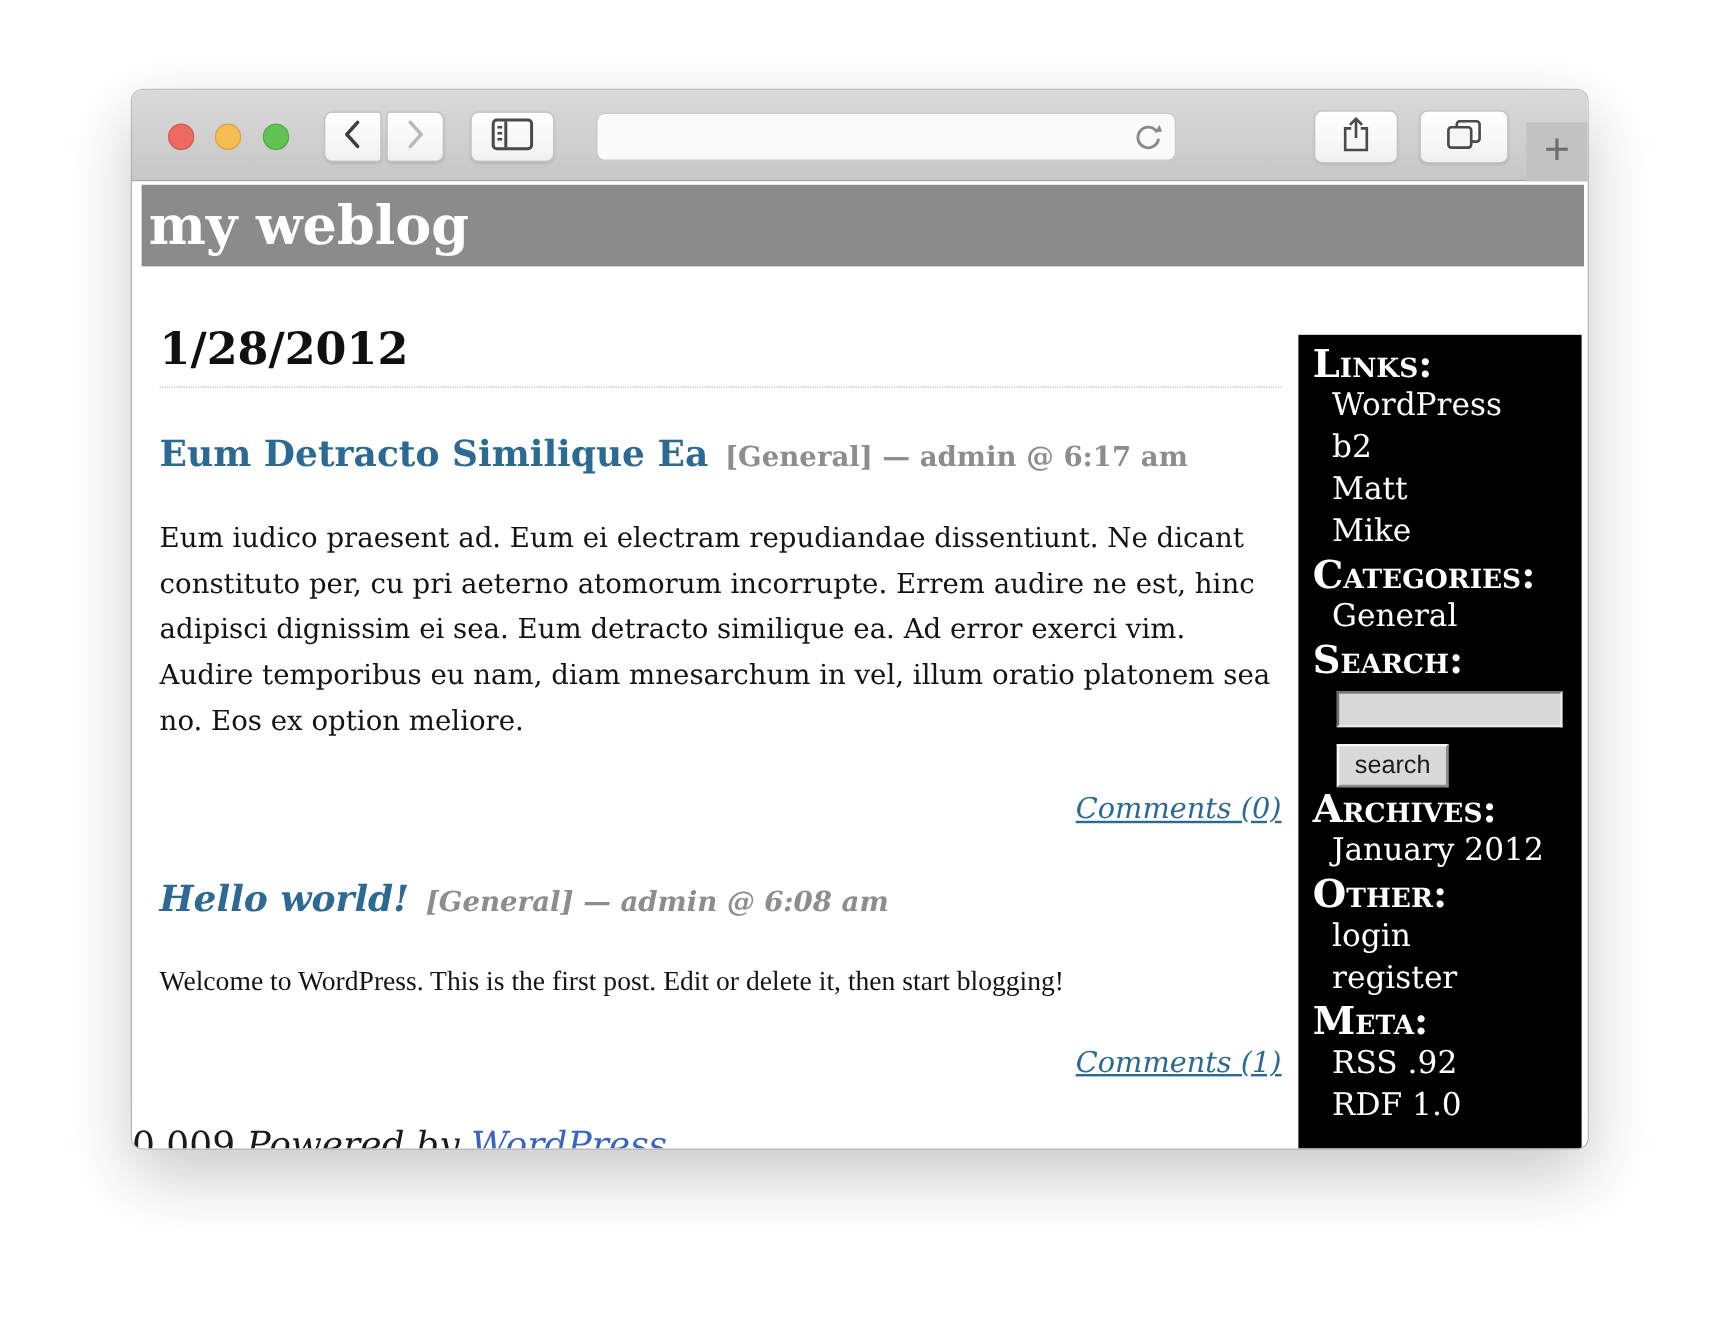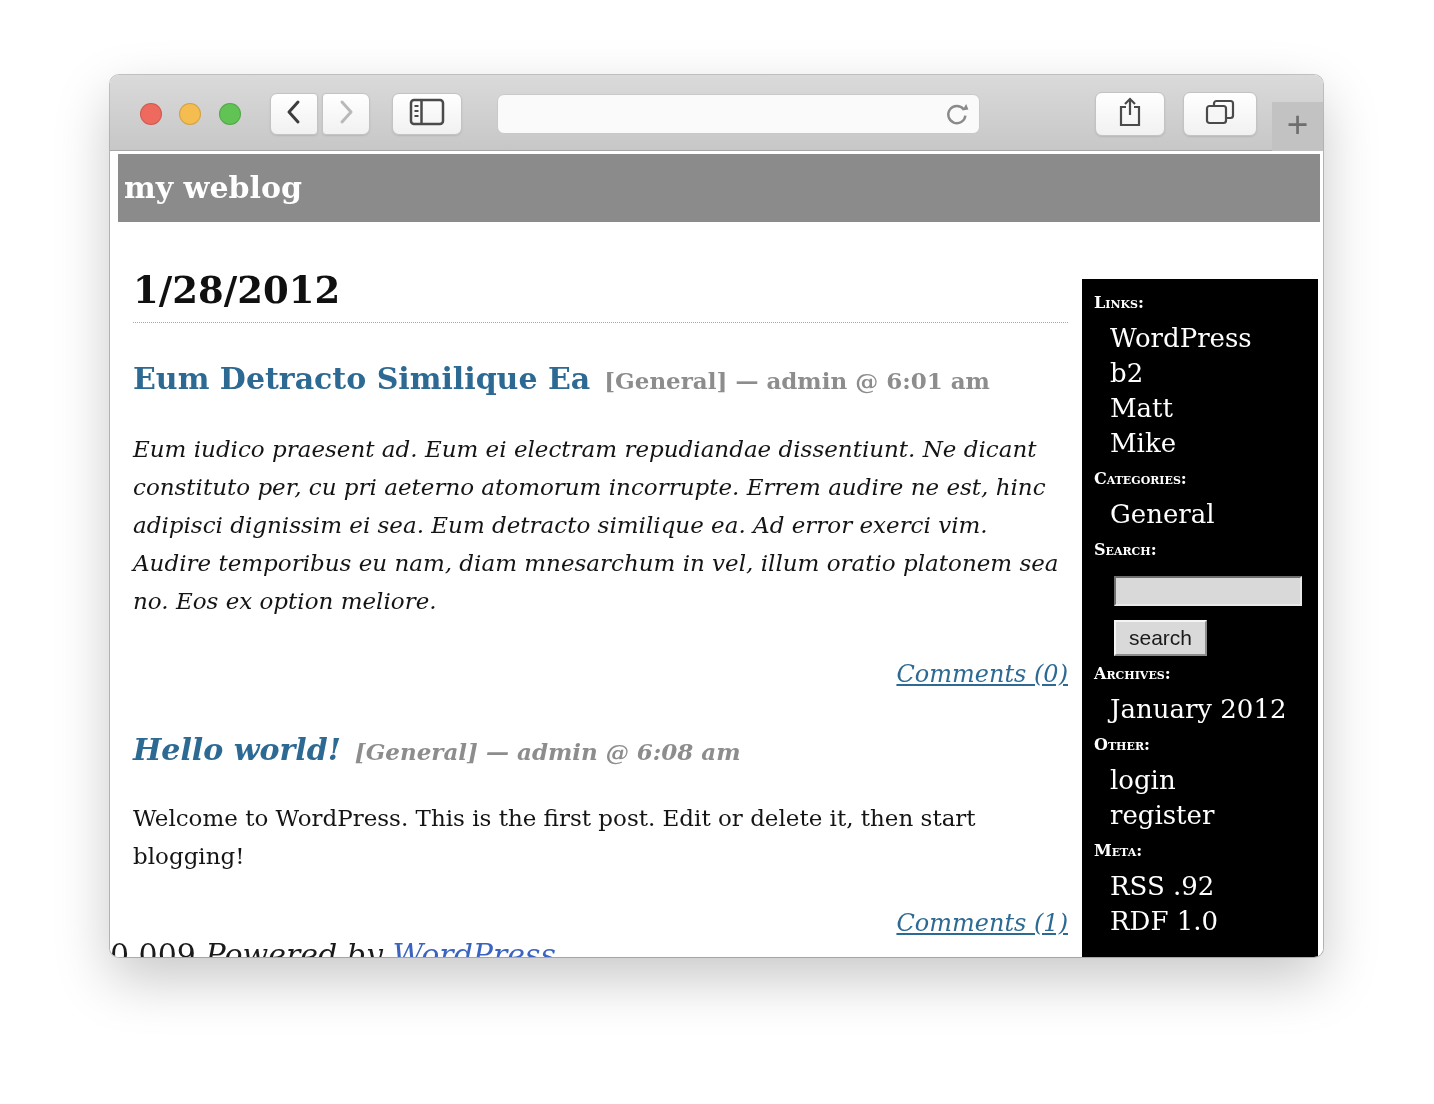--- a/index.html
+++ b/index.html
@@ -39,52 +39,52 @@
   .reload { position:absolute; right:8px; top:6px; width:28px; height:28px; cursor:default; }
 
   .newtab { position:absolute; right:0; top:27px; width:51px; height:49px; background:#c2c2c2;
             color:#6e6e6e; font-size:37px; font-weight:300; line-height:46px; text-align:center; }
 
   
   .page { position:absolute; top:77px; left:0; right:0; bottom:0; background:#ffffff; overflow:hidden;
           font-family:"DejaVu Serif","Liberation Serif",serif; color:#141414; }
 
   .site-header { position:absolute; top:2px; left:8px; right:3px; height:68px; background:#8b8b8b; }
-  .site-title { display:inline-block; margin-left:6px; font-size:30px; font-weight:bold;
+  .site-title { display:inline-block; margin-left:6px; font-size:45px; font-weight:bold;
                 color:#ffffff; line-height:67px; text-decoration:none; }
 
   .content { position:absolute; left:23px; top:72px; width:935px; }
 
   .date-heading { margin-top:44px; font-size:37px; line-height:44px; font-weight:bold; color:#101010;
                   padding-bottom:10px; border-bottom:1px dotted #a9a9a9; }
 
   .post-head { font-weight:normal; }
   .post-1 .post-head { margin-top:38px; }
   .post-2 .post-head { margin-top:44px;font-style:italic; }
   .post-title { font-size:30px; font-weight:bold; color:#2d6a93; text-decoration:none;margin-top:20px; }
   .post-meta  { font-size:23px; font-weight:bold; color:#8d8d8d; margin-left:8px; }
 
   .post-body { font-size:23px; line-height:38px; color:#141414; }
-  .post-1 .post-body { margin-top:34px;font-style:italic; }
-  .post-2 .post-body { margin-top:32px; }
+  .post-1 .post-body { margin-top:34px; }
+  .post-2 .post-body { margin-top:32px;font-family:Liberation Serif, serif; }
 
   .comments-row { text-align:right; font-size:24px; }
   .post-1 .comments-row { margin-top:40px; }
   .post-2 .comments-row { margin-top:34px; }
   .comments-link { color:#2d6a93; text-decoration:underline;font-style:italic; }
 
   .footer { position:absolute; top:785px; left:0; right:0; text-align:left;
             font-size:30px; color:#1a1a1a; }
   .footer cite { font-style:italic; }
   .footer .wp-link { color:#3b64c0; text-decoration:underline; font-style:italic; }
 
   
   .side { position:absolute; left:972px; right:5px; top:127px; height:780px;
           background:#000000; color:#ffffff; padding:6px 0 0 12px; }
-  .sheading { font-variant:small-caps; font-weight:bold; font-size:16px; line-height:36px; color:#ffffff; }
+  .sheading { font-variant:small-caps; font-weight:bold; font-size:32px; line-height:36px; color:#ffffff; }
   .sitem { display:block; padding-left:16px; font-size:26px; line-height:35px;
            color:#ffffff; text-decoration:none; }
   .search-input { display:block; margin:8px 0 0 20px; width:188px; height:30px;
                   background:#d9d9d9; border-width:2px; border-style:solid;
                   border-color:#6f6f6f #e9e9e9 #e9e9e9 #6f6f6f; outline:none;
                   font-size:20px; padding:0 4px; color:#111; }
   .search-btn { display:block; margin:14px 0 0 20px; background:#d9d9d9; color:#1a1a1a;
                 font-family:"Liberation Sans","DejaVu Sans",sans-serif; font-size:21px;
                 padding:4px 13px; border-width:2px; border-style:solid;
                 border-color:#f5f5f5 #8c8c8c #8c8c8c #f5f5f5; }
@@ -163,21 +163,21 @@
       <div class="site-header">
         <a class="site-title">my weblog</a>
       </div>
 
       <div class="content">
         <h2 class="date-heading">1/28/2012</h2>
 
         <div class="post post-1">
           <h3 class="post-head">
             <a class="post-title">Eum Detracto Similique Ea</a>
-            <span class="post-meta">[General] — admin @ 6:01 am</span>
+            <span class="post-meta">[General] — admin @ 6:17 am</span>
           </h3>
           <p class="post-body">Eum iudico praesent ad. Eum ei electram repudiandae dissentiunt. Ne dicant constituto per, cu pri aeterno atomorum incorrupte. Errem audire ne est, hinc adipisci dignissim ei sea. Eum detracto similique ea. Ad error exerci vim. Audire temporibus eu nam, diam mnesarchum in vel, illum oratio platonem sea no. Eos ex option meliore.</p>
           <p class="comments-row">
             <a class="comments-link">Comments (0)</a>
           </p>
         </div>
 
         <div class="post post-2">
           <h3 class="post-head">
             <a class="post-title">Hello world!</a>

